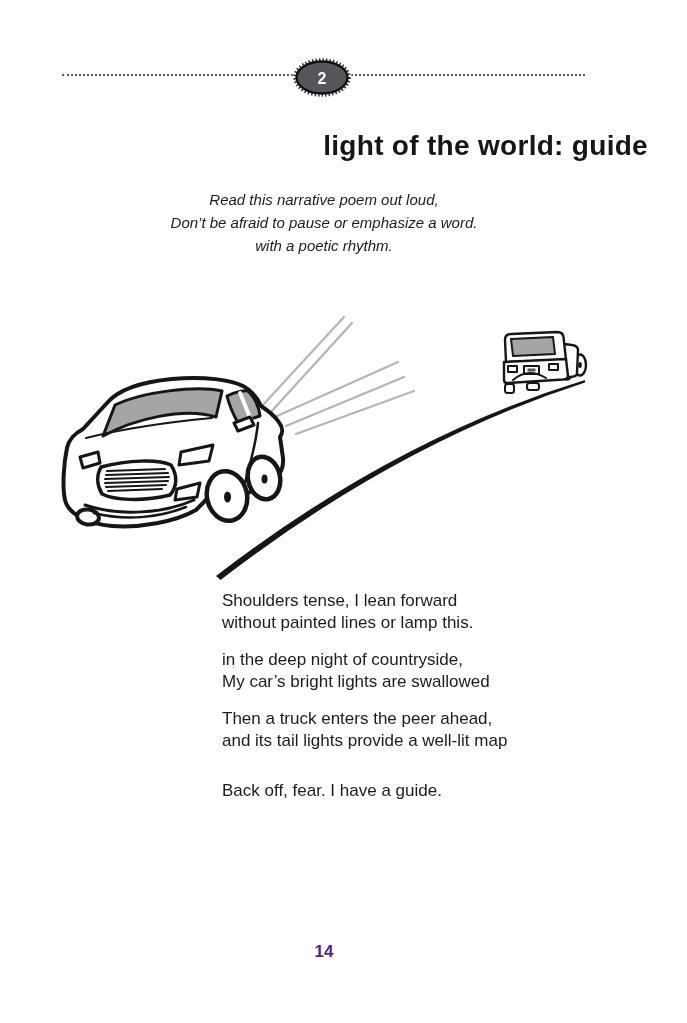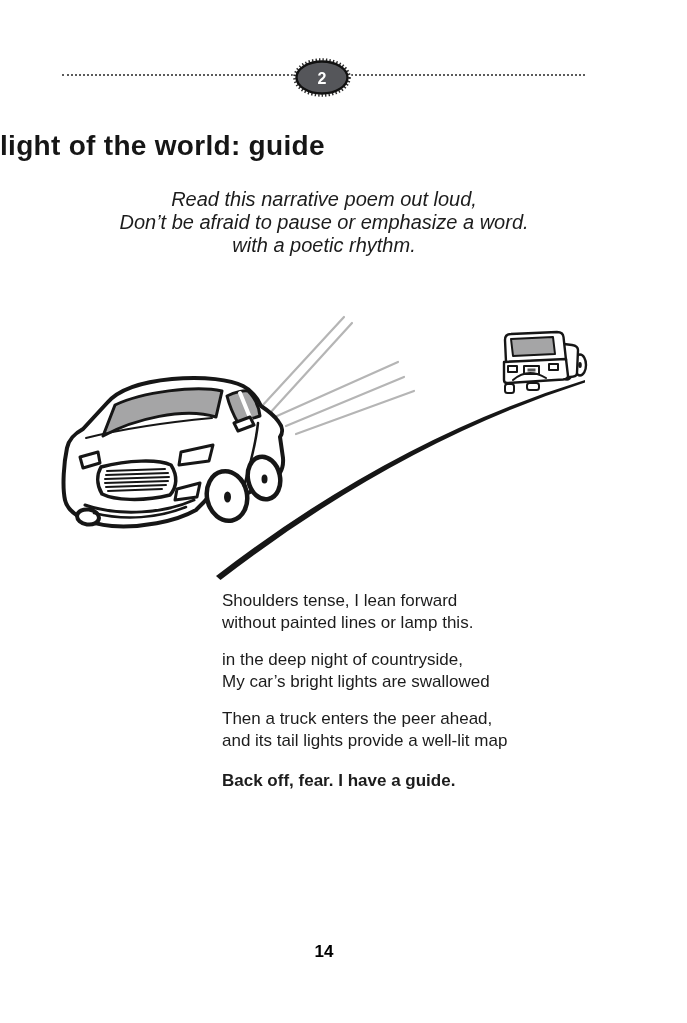--- a/index.html
+++ b/index.html
@@ -6,37 +6,37 @@
   .page {
     position:relative; width:687px; height:1023px; background:#ffffff;
     font-family:"Liberation Sans", sans-serif; color:#1a1a1a; overflow:hidden;
   }
   .dotted-rule {
     position:absolute; left:62px; top:74px; width:523px; height:0;
     border-top:2px dotted #5b5b5b;
   }
   .badge { position:absolute; left:292px; top:57px; width:60px; height:41px; }
   .title {
-    position:absolute; left:0; top:111px; width:648px; text-align:left;
+    position:absolute; left:0; top:111px; width:648px; text-align:right;
     font-size:28px; font-weight:bold; letter-spacing:0.3px; color:#161616;
   }
   .instructions {
     position:absolute; left:0; top:188px; width:648px; text-align:center;
-    font-style:italic; font-size:20px; line-height:23px; color:#1c1c1c;
+    font-style:italic; font-size:15px; line-height:23px; color:#1c1c1c;
   }
   .illustration { position:absolute; left:0; top:290px; width:687px; height:300px; }
   .poem {
     position:absolute; left:222px; top:590px;
     font-size:17px; line-height:22px; color:#1c1c1c;
   }
   .stanza { margin:0 0 15px 0; }
-  .closing-line { font-weight:bold; margin-top:18px; }
+  .closing-line { font-weight:normal; margin-top:28px; }
   .page-number {
     position:absolute; left:0; top:942px; width:648px; text-align:center;
-    font-size:17px; font-weight:bold; color:#000000;
+    font-size:17px; font-weight:bold; color:#4c1d95;
   }
 </style>
 </head>
 <body>
 
 <div class="page">
 
   <div class="dotted-rule"></div>
 
   <div class="badge">

